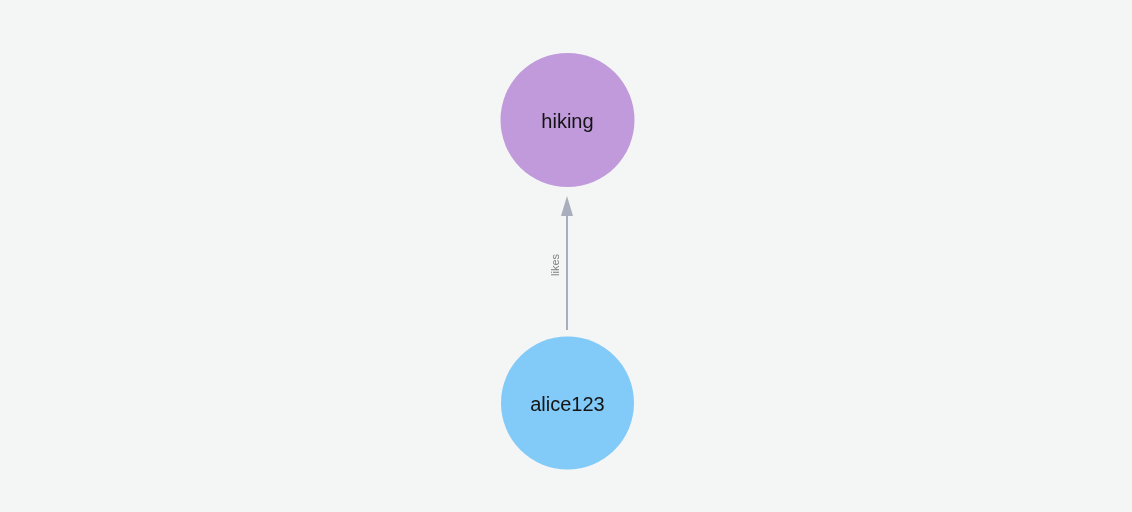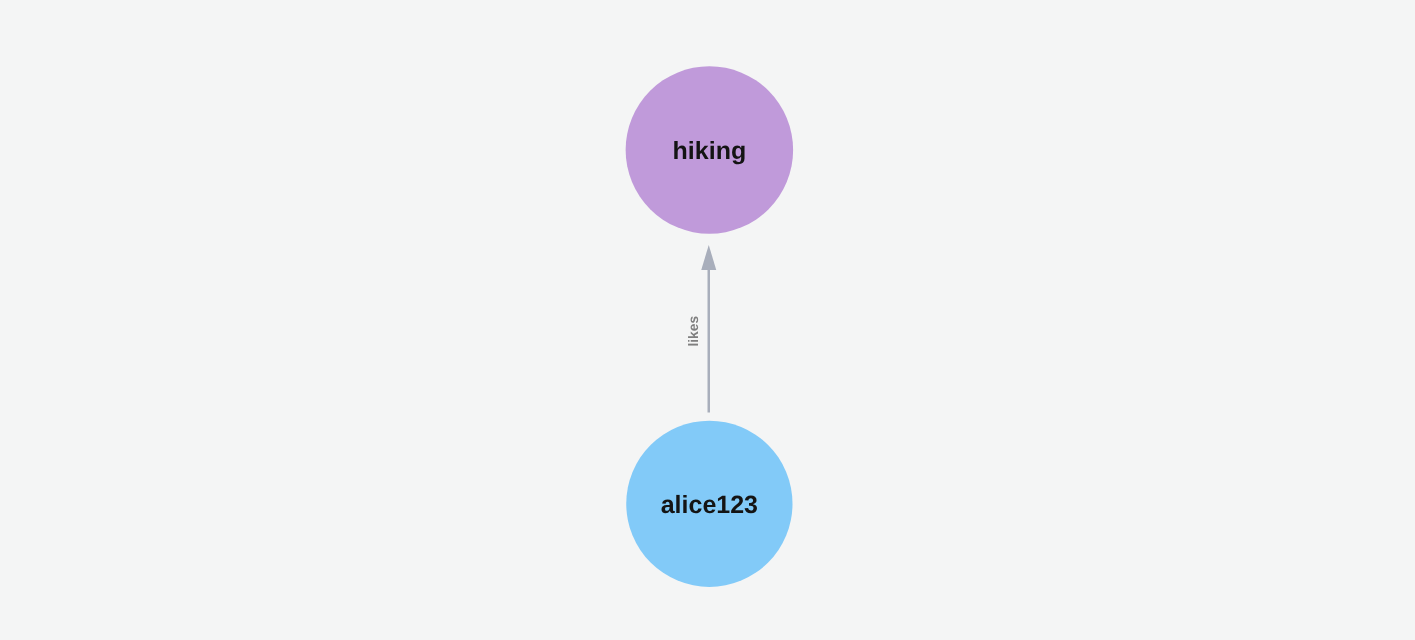--- a/index.html
+++ b/index.html
@@ -10,21 +10,20 @@
     width: 1132px;
     height: 512px;
     overflow: hidden;
     font-family: "Liberation Sans", sans-serif;
   }
   #graph-canvas {
     position: relative;
     width: 1132px;
     height: 512px;
     background: #f4f5f5;
-    font-weight: bold;
   }
   #graph-svg {
     position: absolute;
     inset: 0;
     width: 1132px;
     height: 512px;
     display: block;
   }
   .node-circle {
     stroke: none;

